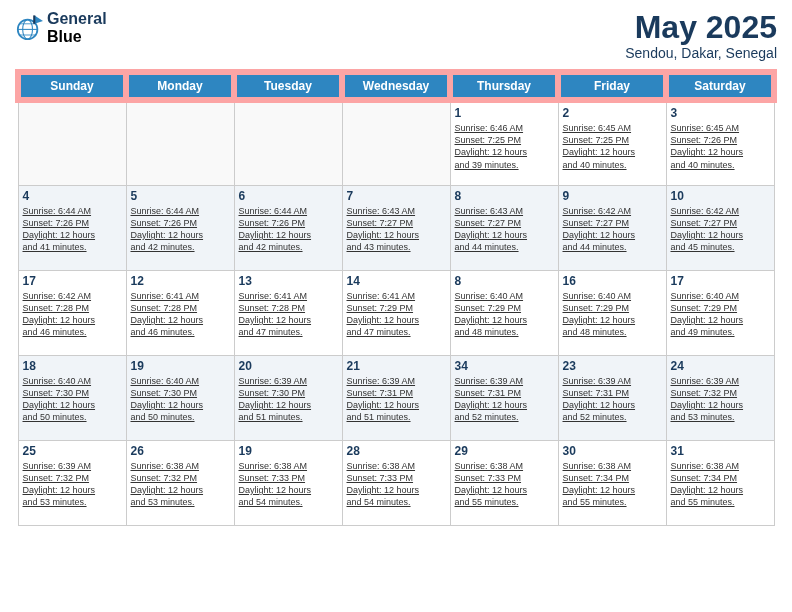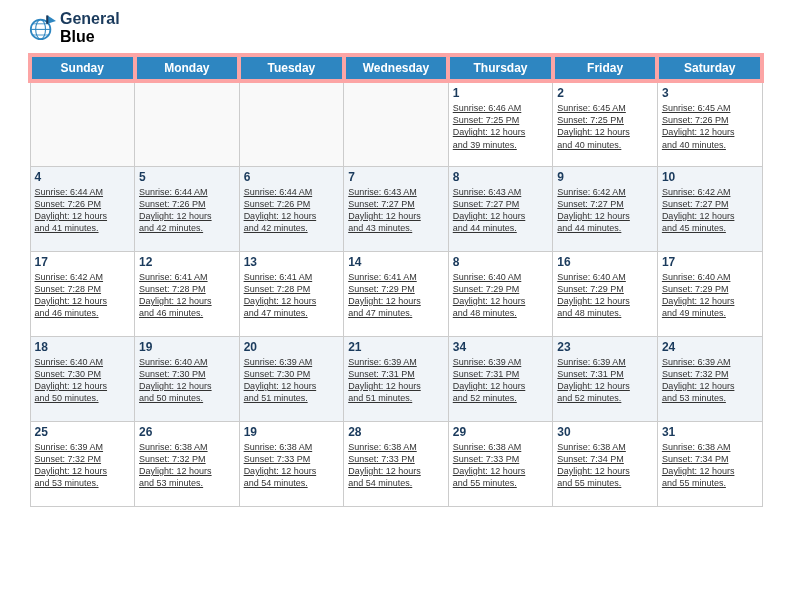--- a/index.html
+++ b/index.html
@@ -6,21 +6,21 @@
     body {
       width: 792px;
       height: 612px;
       font-family: Arial, sans-serif;
       background: #fff;
       overflow: hidden;
     }
     .page {
       width: 792px;
       height: 545px;
-      padding: 10px 28px;
+      padding: 10px 15px;
     }
     .header {
       display: flex;
       justify-content: space-between;
       align-items: flex-start;
       margin-bottom: 8px;
     }
     .logo {
       display: flex;
       align-items: center;
@@ -48,21 +48,21 @@
       border-collapse: collapse;
       table-layout: fixed;
     }
     .day-header {
       background: #2e86c1;
       color: #fff;
       text-align: center;
       font-size: 12px;
       font-weight: bold;
       padding: 4px 2px;
-      border: 4px solid #fca5a5;
+      border: 6px solid #fca5a5;
     }
     .cal-cell {
       border: 1px solid #ccc;
       vertical-align: top;
       padding: 3px 4px;
       height: 85px;
       background: #fff;
       font-size: 9.5px;
       color: #333;
     }
@@ -100,20 +100,24 @@
         <line x1="7" y1="14" x2="29" y2="14" stroke="#2e86c1" stroke-width="1.2"></line>
         <line x1="7" y1="30" x2="29" y2="30" stroke="#2e86c1" stroke-width="1.2"></line>
 
         <polygon points="28,2 40,10 28,14" fill="#2e86c1"></polygon>
         <rect x="26" y="2" width="3" height="12" fill="#1a3a5c"></rect>
       </svg>
       <div>
         <div style="font-size:16px;font-weight:bold;color:#1a3a5c;line-height:1.1;">General</div>
         <div style="font-size:16px;font-weight:bold;color:#000000;line-height:1.1;">Blue</div>
       </div>
+    </div>
+    <div class="title-block">
+      <div class="month-title">May 2025</div>
+      <div class="location">Sendou, Dakar, Senegal</div>
     </div>
   </div>
 
   <table>
     <thead>
       <tr>
       <th class="day-header">Sunday</th>
           <th class="day-header">Monday</th>
           <th class="day-header">Tuesday</th>
           <th class="day-header">Wednesday</th>

